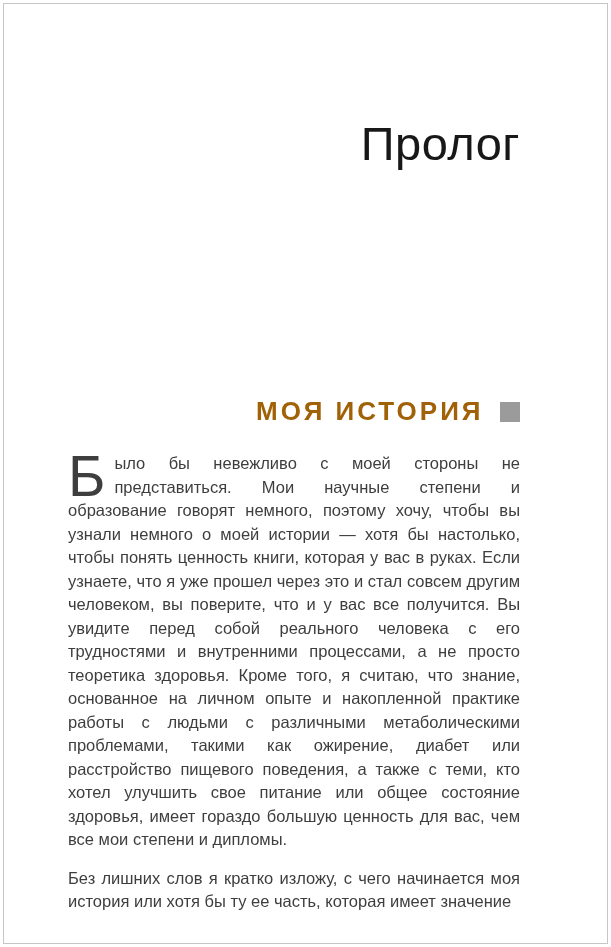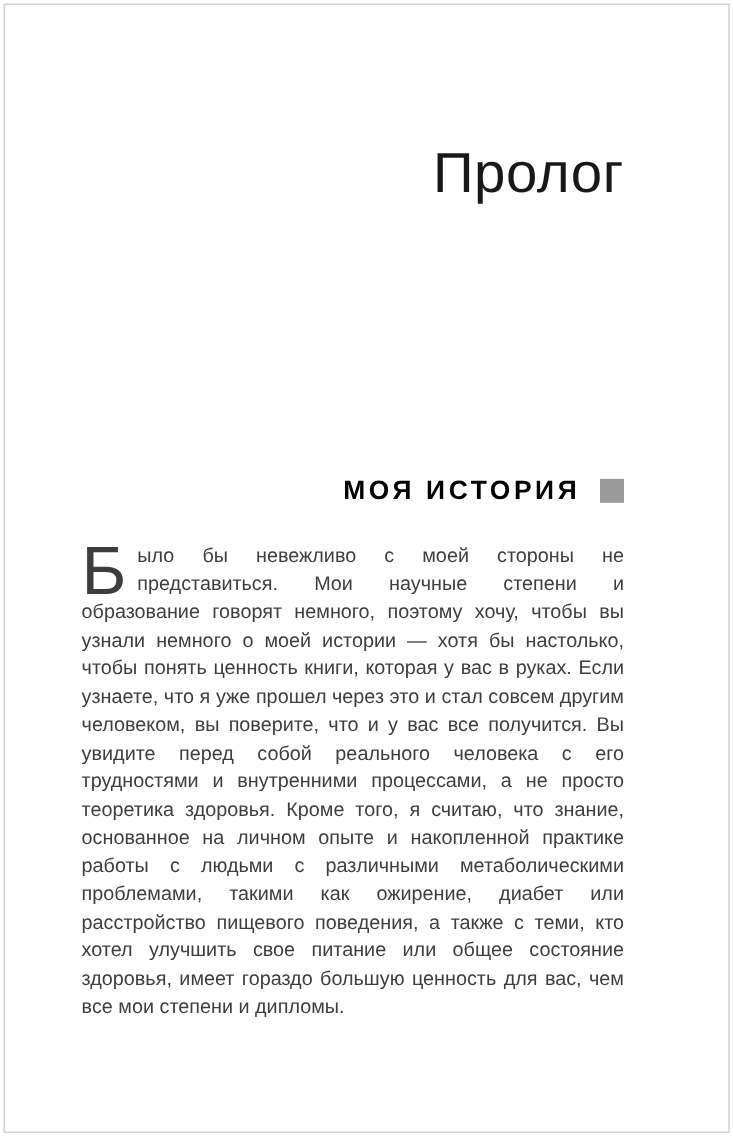--- a/index.html
+++ b/index.html
@@ -35,24 +35,24 @@
   .section-heading {
     position: absolute;
     top: 396px;
     left: 68px;
     right: 91px;
     text-align: right;
     white-space: nowrap;
   }
 
   .section-heading .heading-text {
-    font-size: 22px;
+    font-size: 26px;
     font-weight: bold;
     letter-spacing: 3px;
-    color: #000000;
+    color: #a16207;
     vertical-align: middle;
   }
 
   .section-heading .heading-square {
     display: inline-block;
     width: 20px;
     height: 20px;
     background: #9b9b9b;
     margin-left: 12px;
     vertical-align: middle;
@@ -91,15 +91,16 @@
 
   <h1 class="chapter-title">Пролог</h1>
 
   <div class="section-heading">
     <span class="heading-text">МОЯ ИСТОРИЯ</span>
     <span class="heading-square"></span>
   </div>
 
   <div class="body-text">
     <p class="para"><span class="dropcap">Б</span><span>ыло бы невежливо с моей стороны не представиться. Мои научные степени и образование говорят немного, поэтому хочу, чтобы вы узнали немного о моей истории — хотя бы настолько, чтобы понять ценность книги, которая у вас в руках. Если узнаете, что я уже прошел через это и стал совсем другим человеком, вы поверите, что и у вас все получится. Вы увидите перед собой реального человека с его трудностями и внутренними процессами, а не просто теоретика здоровья. Кроме того, я считаю, что знание, основанное на личном опыте и накопленной практике работы с людьми с различными метаболическими проблемами, такими как ожирение, диабет или расстройство пищевого поведения, а также с теми, кто хотел улучшить свое питание или общее состояние здоровья, имеет гораздо большую ценность для вас, чем все мои степени и дипломы.</span></p>
+    <p class="para">Без лишних слов я кратко изложу, с чего начинается моя история или хотя бы ту ее часть, которая имеет значение</p>
   </div>
 
 </div>
 
 </body></html>

